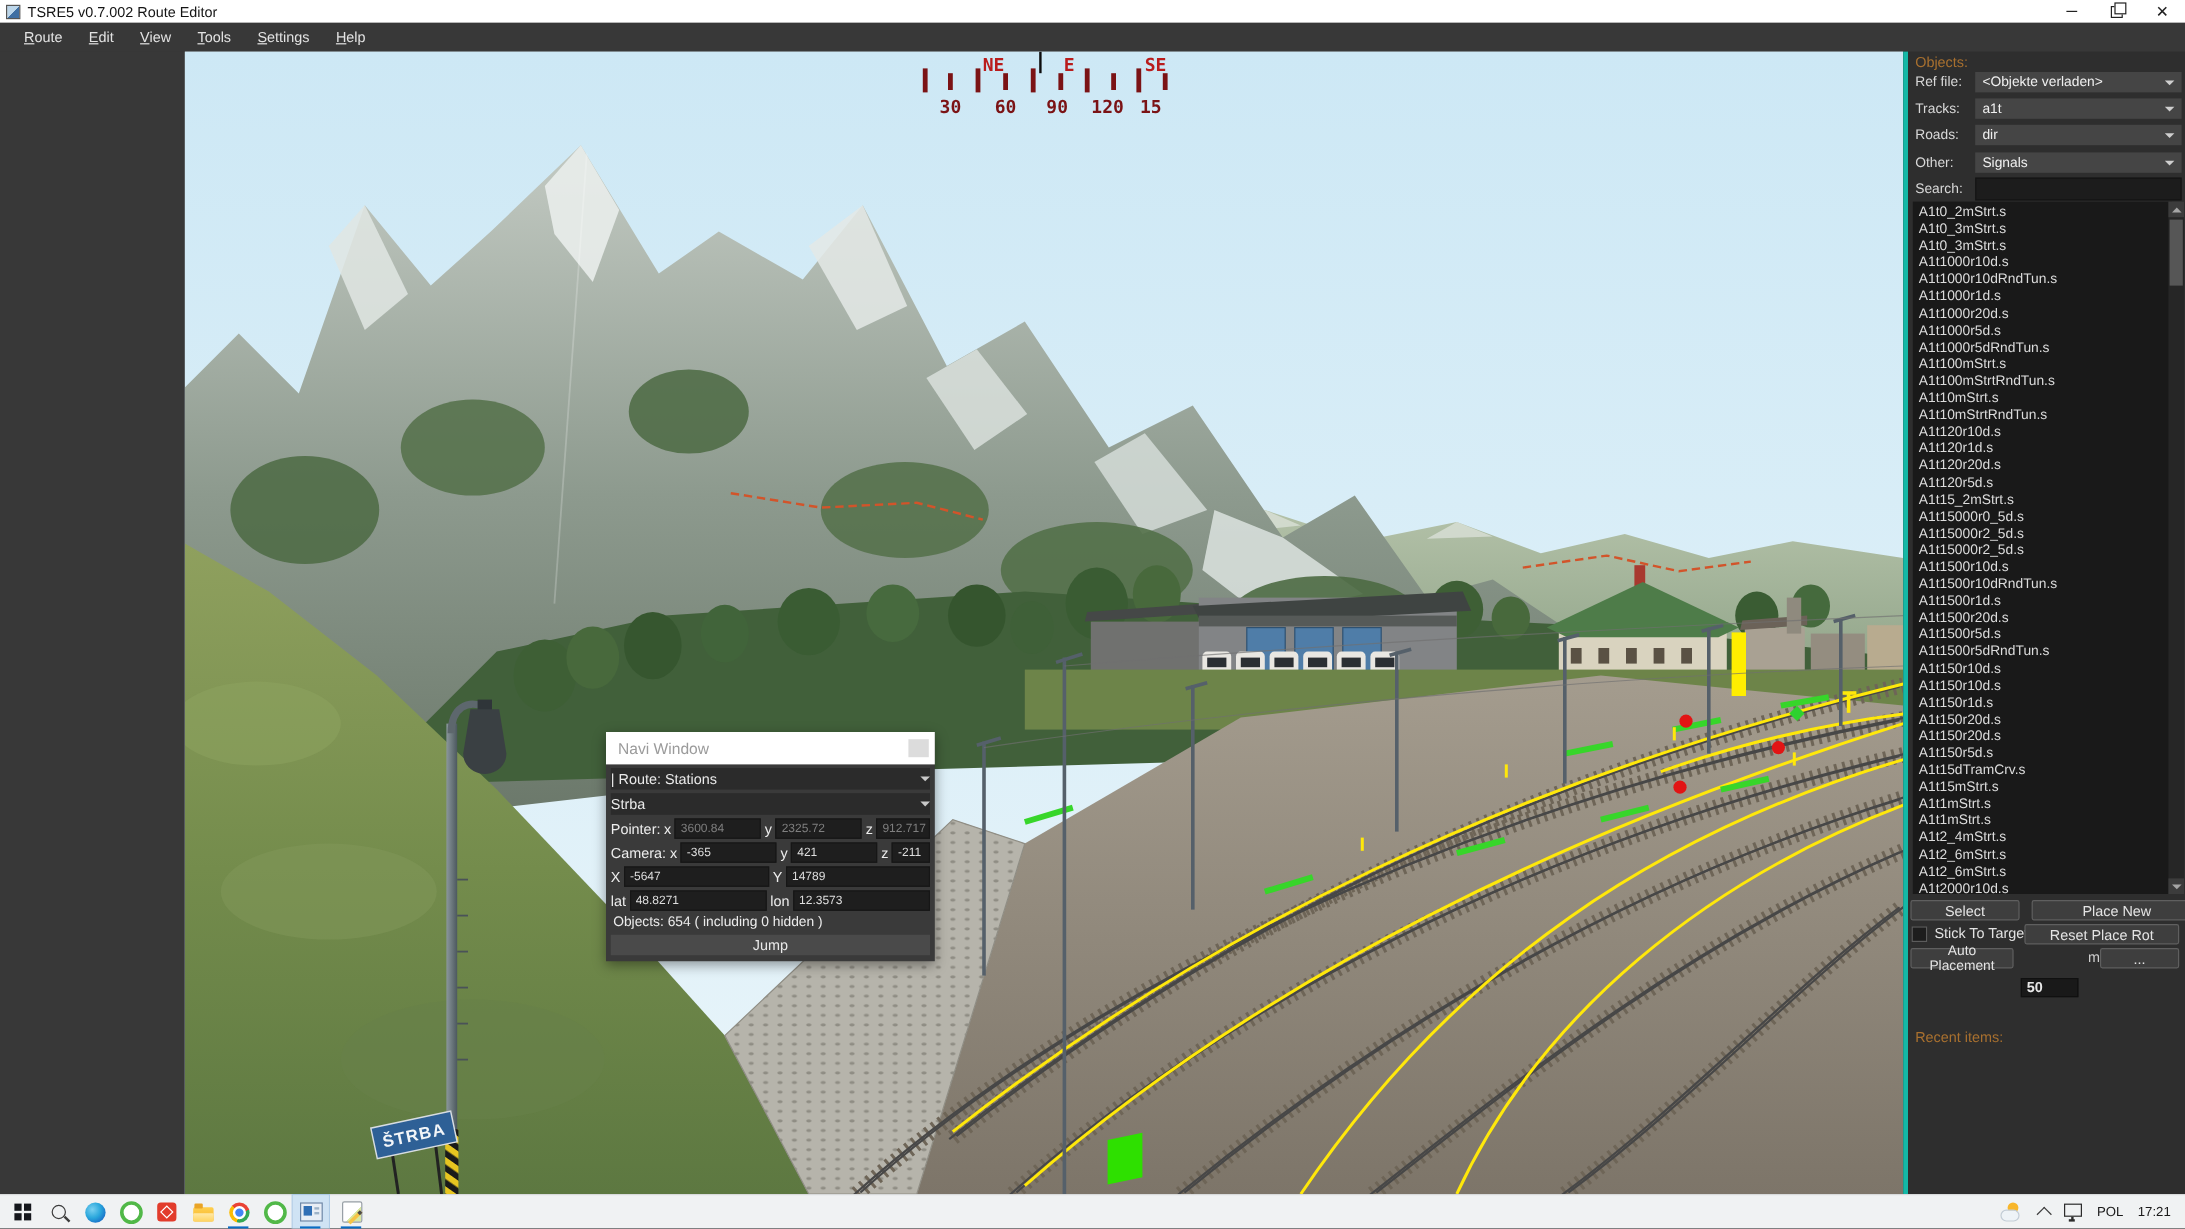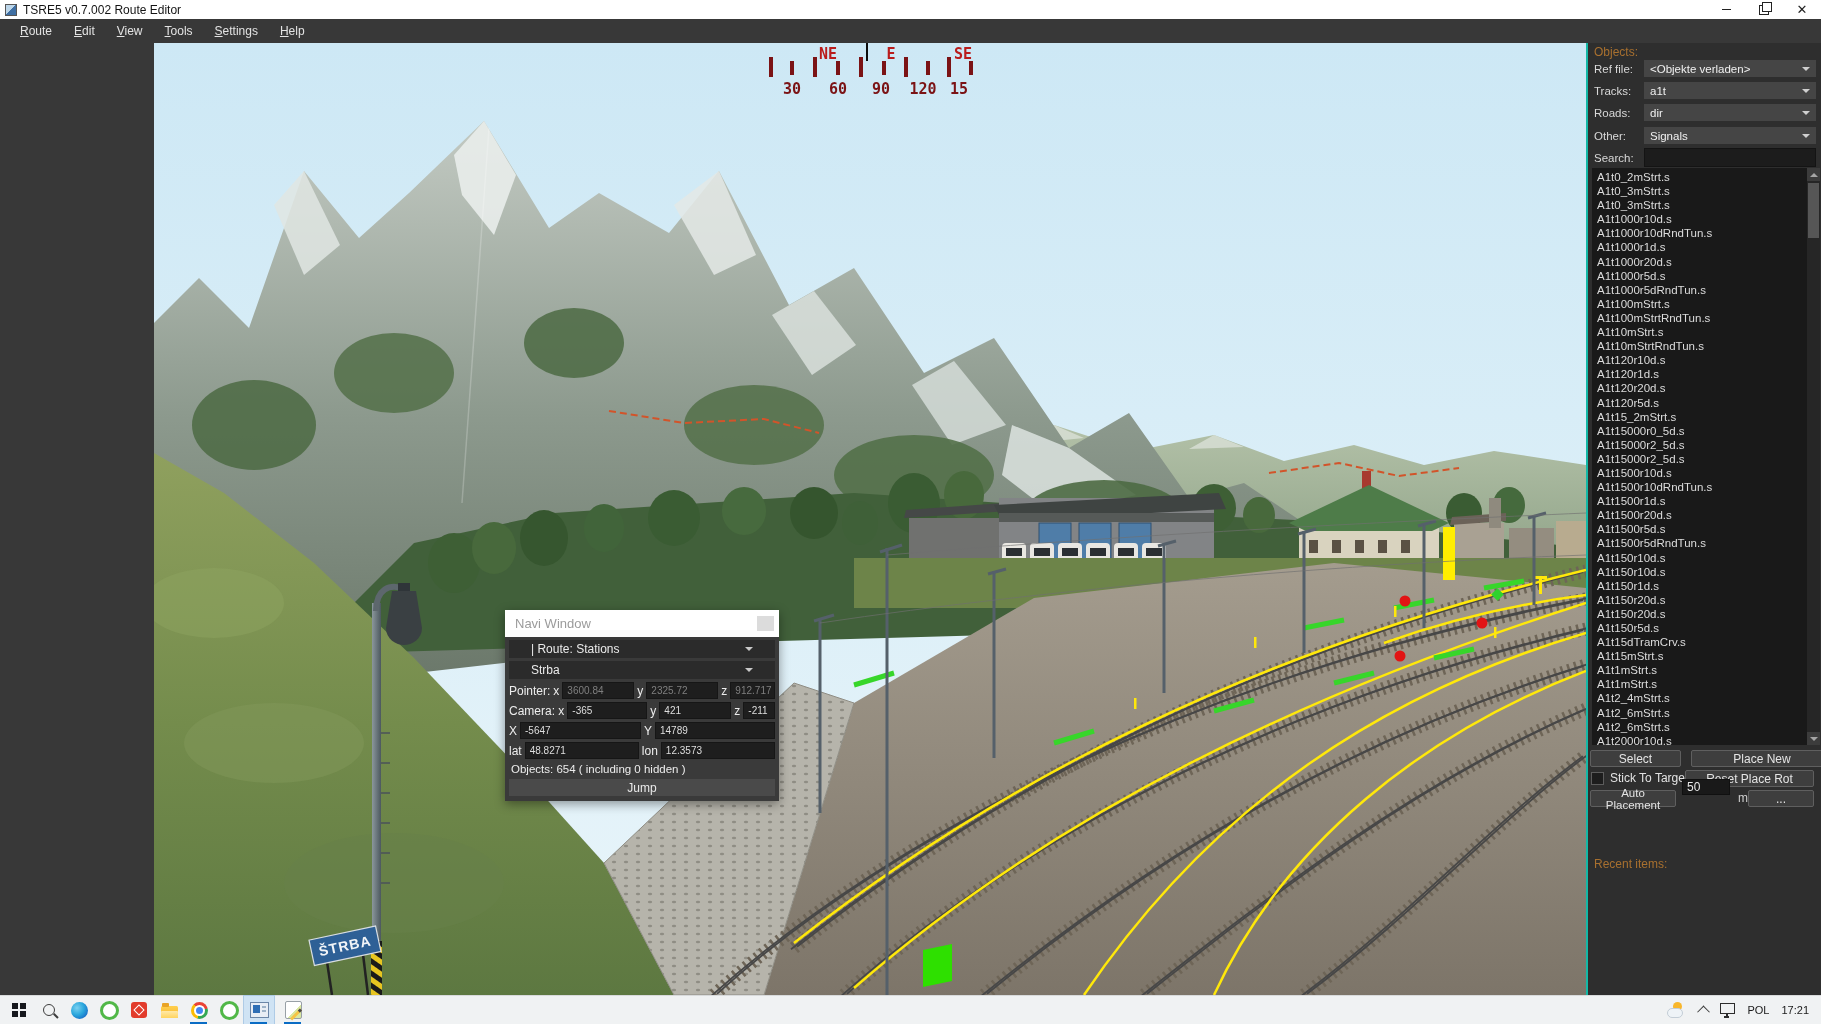--- a/index.html
+++ b/index.html
@@ -40,35 +40,35 @@
   .tick.s{top:18px;height:14px;}
   .heading-line{position:absolute;left:712px;top:0;width:2px;height:18px;background:#0d0d0d;z-index:5;}
 
   
   .navi{position:absolute;left:505px;top:610px;width:274px;background:#3a3a3a;z-index:10;
         box-shadow:0 3px 10px rgba(0,0,0,.4);font-size:12px;}
   .navi-title{height:27px;background:#ffffff;color:#9b9b9b;display:flex;align-items:center;
               padding-left:10px;font-size:13px;}
   .navi-close{margin-left:auto;margin-right:5px;width:17px;height:15px;background:#dcdcdc;border:none;}
   .navi-body{padding:3px 4px 5px 4px;display:flex;flex-direction:column;gap:3px;}
-  .combo{height:18px;background:#2b2b2b;display:flex;align-items:center;padding:0 22px;color:#eaeaea;}
+  .combo{height:18px;background:#2b2b2b;display:flex;align-items:center;padding:0 0;color:#eaeaea;}
   .combo .arrow{margin-left:auto;width:0;height:0;border:4px solid transparent;border-top-color:#c9c9c9;transform:translateY(2px);}
   .nrow{display:flex;align-items:center;gap:3px;color:#ededed;font-size:12px;}
   .nlab{white-space:nowrap;}
   .field{background:#1e1e1e;border:1px solid #161616;height:15px;padding:0 4px;color:#dedede;
          display:flex;align-items:center;font-size:10px;overflow:hidden;}
   .field.dim{color:#7f7f7f;}
   .f1{width:62px;} .f2{width:62px;} .f3{flex:1;}
   .fw{flex:1;}
   .objline{color:#ececec;font-size:11.5px;padding:1px 2px;}
   .jump{height:17px;background:#4a4a4a;display:flex;align-items:center;justify-content:center;color:#e9e9e9;border:none;font-size:12px;}
 
   
   .sidebar{position:absolute;left:1586px;top:43px;width:235px;height:952px;background:#2e2e2e;
-           border-left:2px solid #14b8a6;box-sizing:border-box;}
+           border-left:4px solid #14b8a6;box-sizing:border-box;}
   .sb-objects{position:absolute;left:6px;top:2px;color:#a8702f;font-size:12px;}
   .sb-row{position:absolute;left:6px;width:222px;display:flex;align-items:center;}
   .sb-lab{width:50px;color:#d8d8d8;font-size:11.5px;}
   .sb-combo{flex:1;height:17px;background:#454545;display:flex;align-items:center;padding:0 6px;
             color:#f0f0f0;font-size:11.5px;}
   .sb-combo .arrow{margin-left:auto;width:0;height:0;border:4px solid transparent;border-top-color:#cfcfcf;transform:translateY(2px);}
   .search-input{flex:1;height:17px;background:#1c1c1c;border:1px solid #141414;color:#ddd;font-size:11.5px;padding:0 4px;}
   .sb-list{position:absolute;left:4px;top:125px;width:216px;height:577px;background:#191919;
            color:#dcdcdc;font-size:11.5px;line-height:14.1px;padding:2px 0 0 5px;overflow:hidden;box-sizing:border-box;}
   .sb-scroll{position:absolute;right:1px;top:125px;width:13px;height:577px;background:#262626;}
@@ -565,21 +565,21 @@
       <div class="sb-thumb"></div>
       <div class="sb-arrow down"></div>
     </div>
 
     <button class="btn" style="left:2px;top:707px;width:91px;height:17px">Select</button>
     <button class="btn" style="left:103px;top:707px;width:142px;height:17px">Place New</button>
     <span class="cb" style="left:3px;top:729px"></span>
     <span class="sb-text" style="left:22px;top:728px">Stick To Target</span>
     <button class="btn" style="left:97px;top:727px;width:129px;height:17px">Reset Place Rot</button>
     <button class="btn" style="left:2px;top:747px;width:86px;height:17px;font-size:11.5px">Auto Placement</button>
-    <input class="auto-input" style="left: 94px; top: 736px;" value="50">
+    <input class="auto-input" style="left: 94px; top: 772px; font-weight: bold;" value="50">
     <span class="sb-text" style="left:150px;top:748px;color:#cfcfcf">m</span>
     <button class="btn" style="left:160px;top:747px;width:66px;height:17px">...</button>
     <div class="recent">Recent items:</div>
   </div>
 
   <div class="taskbar">
     <div class="tb-cell first">
       <div class="win-logo">
           <i></i>
           <i></i>

